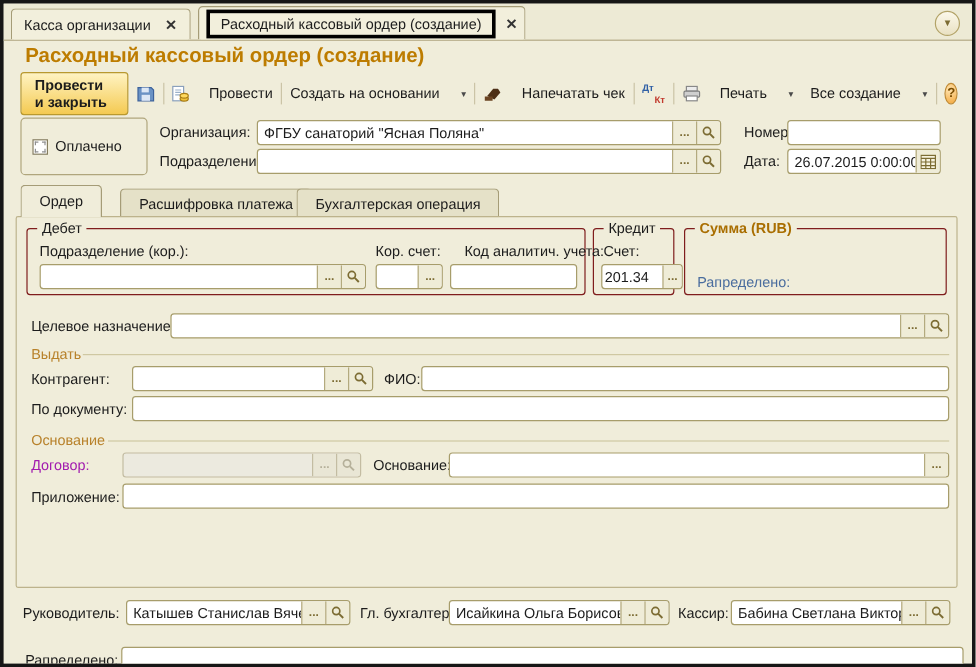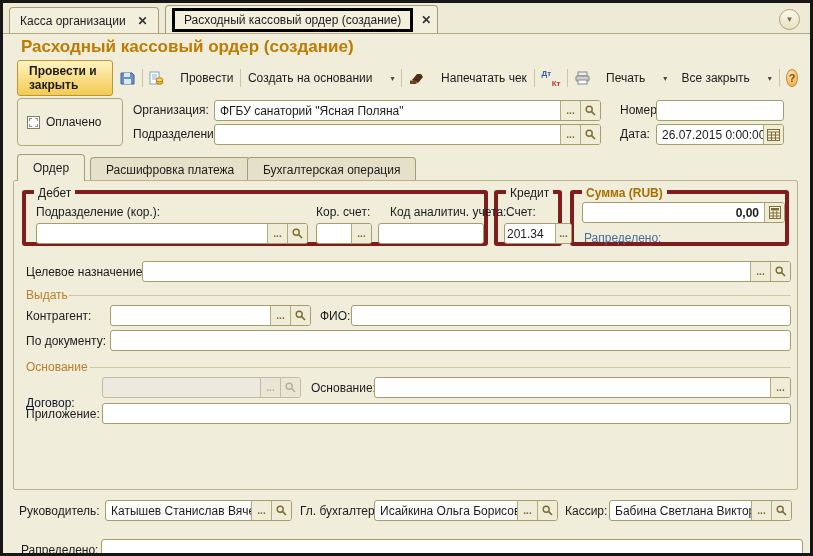--- a/index.html
+++ b/index.html
@@ -2,21 +2,21 @@
 <html><head>
 <meta charset="utf-8">
 <style>
   html,body{margin:0;padding:0;background:#9a9a9a;}
   .window{
     position:relative;width:813px;height:556px;box-sizing:border-box;
     border:3px solid #161616;background:#f0edda;overflow:hidden;
     font-family:"Liberation Sans",sans-serif;font-size:12px;color:#1c1c1c;
   }
   .lbl{position:absolute;white-space:nowrap;line-height:14px;}
-  .muted{color:#0f172a;margin-top:15px;}
+  .muted{color:#a21caf;}
   .sec-lbl{color:#b8822b;}
   .sec-line{position:absolute;height:0;border-top:1px solid #cfc8a2;}
 
   
   .tabbar{position:absolute;left:0;top:0;right:0;height:30px;background:#edead5;border-bottom:1px solid #b3aa85;}
   .wtab{position:absolute;top:4px;height:26px;box-sizing:border-box;display:flex;align-items:center;gap:12px;
         padding:0 10px;background:#f2efdc;border:1px solid #a59c77;border-bottom:none;border-radius:4px 4px 0 0;}
   .wtab.active{top:2px;height:28px;padding:0 6px;gap:8px;}
   .hl-box{border:3px solid #000;padding:2px 9px;background:#f2efdc;white-space:nowrap;}
   .close-x{font-size:12px;font-weight:bold;color:#333;cursor:default;}
@@ -61,21 +61,21 @@
 
   
   .ptab{position:absolute;box-sizing:border-box;display:flex;align-items:center;padding:0 15px;
         border:1px solid #a59c77;border-bottom:none;border-radius:4px 4px 0 0;white-space:nowrap;}
   .ptab.active{top:151px;height:27px;background:#f0edda;z-index:3;}
   .ptab.inactive{top:154px;height:24px;background:#e5e1c8;}
 
   
   .panel{position:absolute;left:10px;top:177px;width:785px;height:310px;box-sizing:border-box;
         border:1px solid #bdb38c;border-radius:2px;z-index:1;}
-  .group{position:absolute;box-sizing:border-box;border:4px solid #7f1d1d;border-radius:3px;}
+  .group{position:absolute;box-sizing:border-box;border:1px solid #7f1d1d;border-radius:3px;}
   .group-label{position:absolute;top:-8px;left:8px;background:#f0edda;padding:0 4px;line-height:14px;white-space:nowrap;}
   .group-label.sum{font-weight:bold;color:#a96e00;}
   .panel .lbl, .panel .field{z-index:2;}
   .distributed{color:#4a6d9e;}
 
   svg{display:block;}
 </style>
 </head>
 <body>
 
@@ -155,21 +155,21 @@
             <rect x="3" y="1" width="9" height="4" fill="#ececec" stroke="#888"></rect>
             <rect x="1" y="5" width="13" height="5" rx="1" fill="#cfcfcf" stroke="#808080"></rect>
             <rect x="3" y="9" width="9" height="4" fill="#fff" stroke="#888"></rect>
           </svg>
       </span>
       <span>Печать</span>
       <span class="arrow">▾</span>
     </div>
     <div class="spacer"></div>
     <div class="titem">
-      <span>Все закрыть</span>
+      <span>Все создание</span>
       <span class="arrow">▾</span>
     </div>
     <div class="tsep"></div>
     <div class="help">
       <span>?</span>
     </div>
   </div>
 
   <div class="paid-box">
     <span class="checkbox">
@@ -218,21 +218,21 @@
           <line x1="8.5" y1="4" x2="8.5" y2="12" stroke="#7c6c33"></line>
           <line x1="0.5" y1="7" x2="12.5" y2="7" stroke="#7c6c33"></line>
           <line x1="0.5" y1="10" x2="12.5" y2="10" stroke="#7c6c33"></line>
         </svg>
     </span>
   </div>
 
   <div class="ptab active" style="left:14px;">
     <span>Ордер</span>
   </div>
-  <div class="ptab inactive" style="left:87px;">
+  <div class="ptab inactive" style="left:97px;">
     <span>Расшифровка платежа</span>
   </div>
   <div class="ptab inactive" style="left:244px;">
     <span>Бухгалтерская операция</span>
   </div>
 
   <div class="panel">
 
     <div class="group" style="left:8px;top:9px;width:466px;height:56px;">
       <span class="group-label">Дебет</span>
@@ -262,33 +262,20 @@
       <span class="group-label">Кредит</span>
       <div class="lbl" style="left:8px;top:11px;">Счет:</div>
       <div class="field" style="left:6px;top:29px;width:68px;">
         <span class="val" style="padding:0 2px;">201.34</span>
         <span class="fbtn" style="width:15px;">...</span>
       </div>
     </div>
 
     <div class="group" style="left:556px;top:9px;width:219px;height:56px;">
       <span class="group-label sum">Сумма (RUB)</span>
-      <div class="field" style="left:8px;top:8px;width:203px;">
-        <span class="val num">0,00</span>
-        <span class="fbtn">
-          <svg width="12" height="13" viewBox="0 0 12 13">
-              <rect x="0.5" y="0.5" width="11" height="12" fill="#f7f3df" stroke="#7c6c33"></rect>
-              <rect x="2" y="2" width="8" height="2.5" fill="#7c6c33"></rect>
-              <line x1="0.5" y1="7" x2="11.5" y2="7" stroke="#7c6c33"></line>
-              <line x1="0.5" y1="10" x2="11.5" y2="10" stroke="#7c6c33"></line>
-              <line x1="4.2" y1="5" x2="4.2" y2="12.5" stroke="#7c6c33"></line>
-              <line x1="7.8" y1="5" x2="7.8" y2="12.5" stroke="#7c6c33"></line>
-            </svg>
-        </span>
-      </div>
       <div class="lbl distributed" style="left:10px;top:37px;">Рапределено:</div>
     </div>
 
     <div class="lbl" style="left:12px;top:84px;">Целевое назначение:</div>
     <div class="field" style="left:128px;top:80px;width:649px;">
       <span class="val"></span>
       <span class="fbtn">...</span>
       <span class="fbtn">
         <svg width="11" height="11" viewBox="0 0 11 11">
             <circle cx="4.2" cy="4.2" r="3" fill="none" stroke="currentColor" stroke-width="1.4"></circle>

